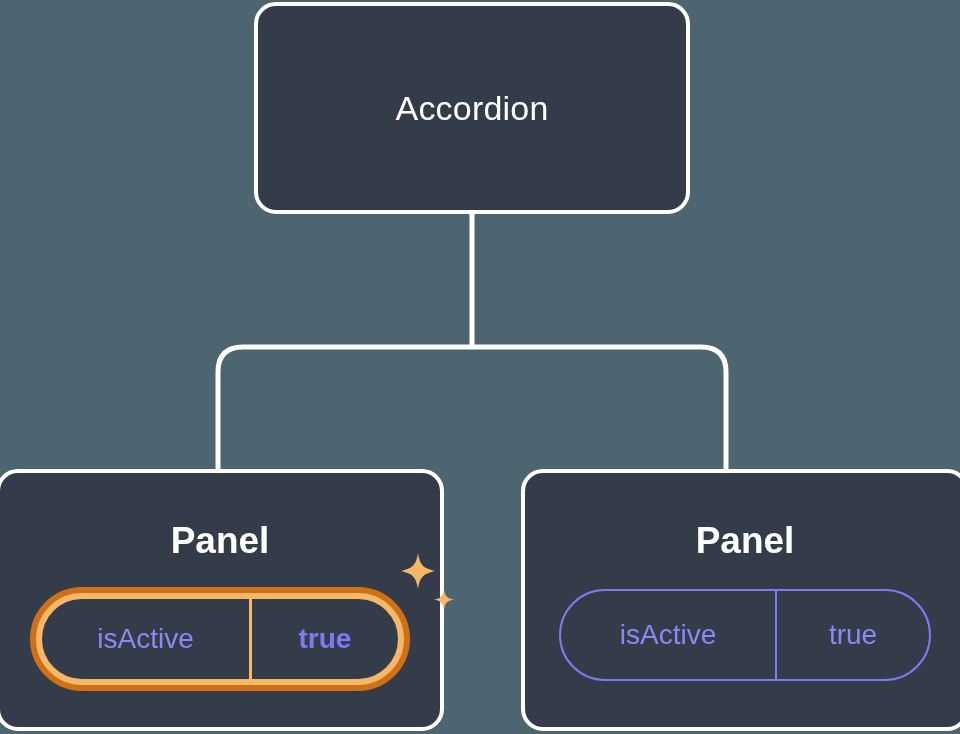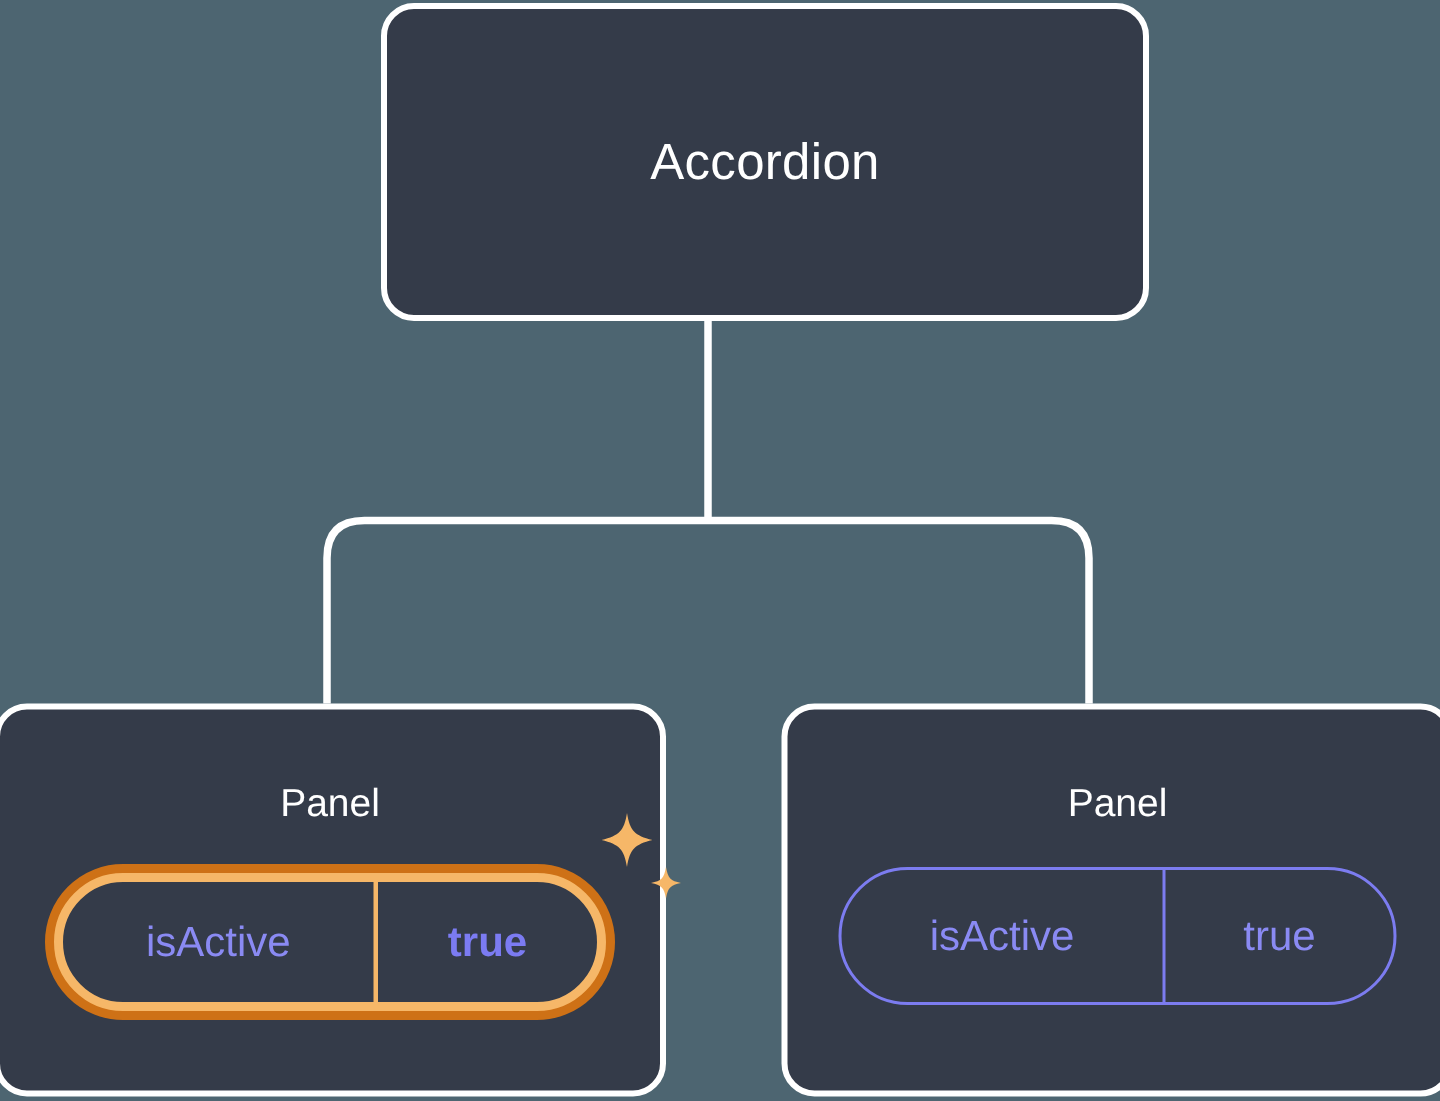--- a/index.html
+++ b/index.html
@@ -34,21 +34,21 @@
   .node {
     position: absolute;
     box-sizing: border-box;
     background: #343b49;
     border: 4px solid #ffffff;
     border-radius: 22px;
   }
   .node-root {
     left: 254px;
     top: 2px;
-    width: 512px;
+    width: 436px;
     height: 212px;
     display: flex;
     align-items: center;
     justify-content: center;
   }
   .node-title-root {
     color: #ffffff;
     font-size: 34px;
     font-weight: 400;
     letter-spacing: 0.2px;
@@ -65,22 +65,22 @@
   .node-panel-left {
     left: -4px;
     width: 448px;
   }
   .node-panel-right {
     left: 521px;
     width: 448px;
   }
   .node-title-panel {
     color: #ffffff;
-    font-size: 26px;
-    font-weight: 400;
+    font-size: 37px;
+    font-weight: 700;
     line-height: 1;
     margin-top: 49px;
   }
 
   
   .pill {
     position: relative;
     box-sizing: border-box;
     display: flex;
     align-items: stretch;

